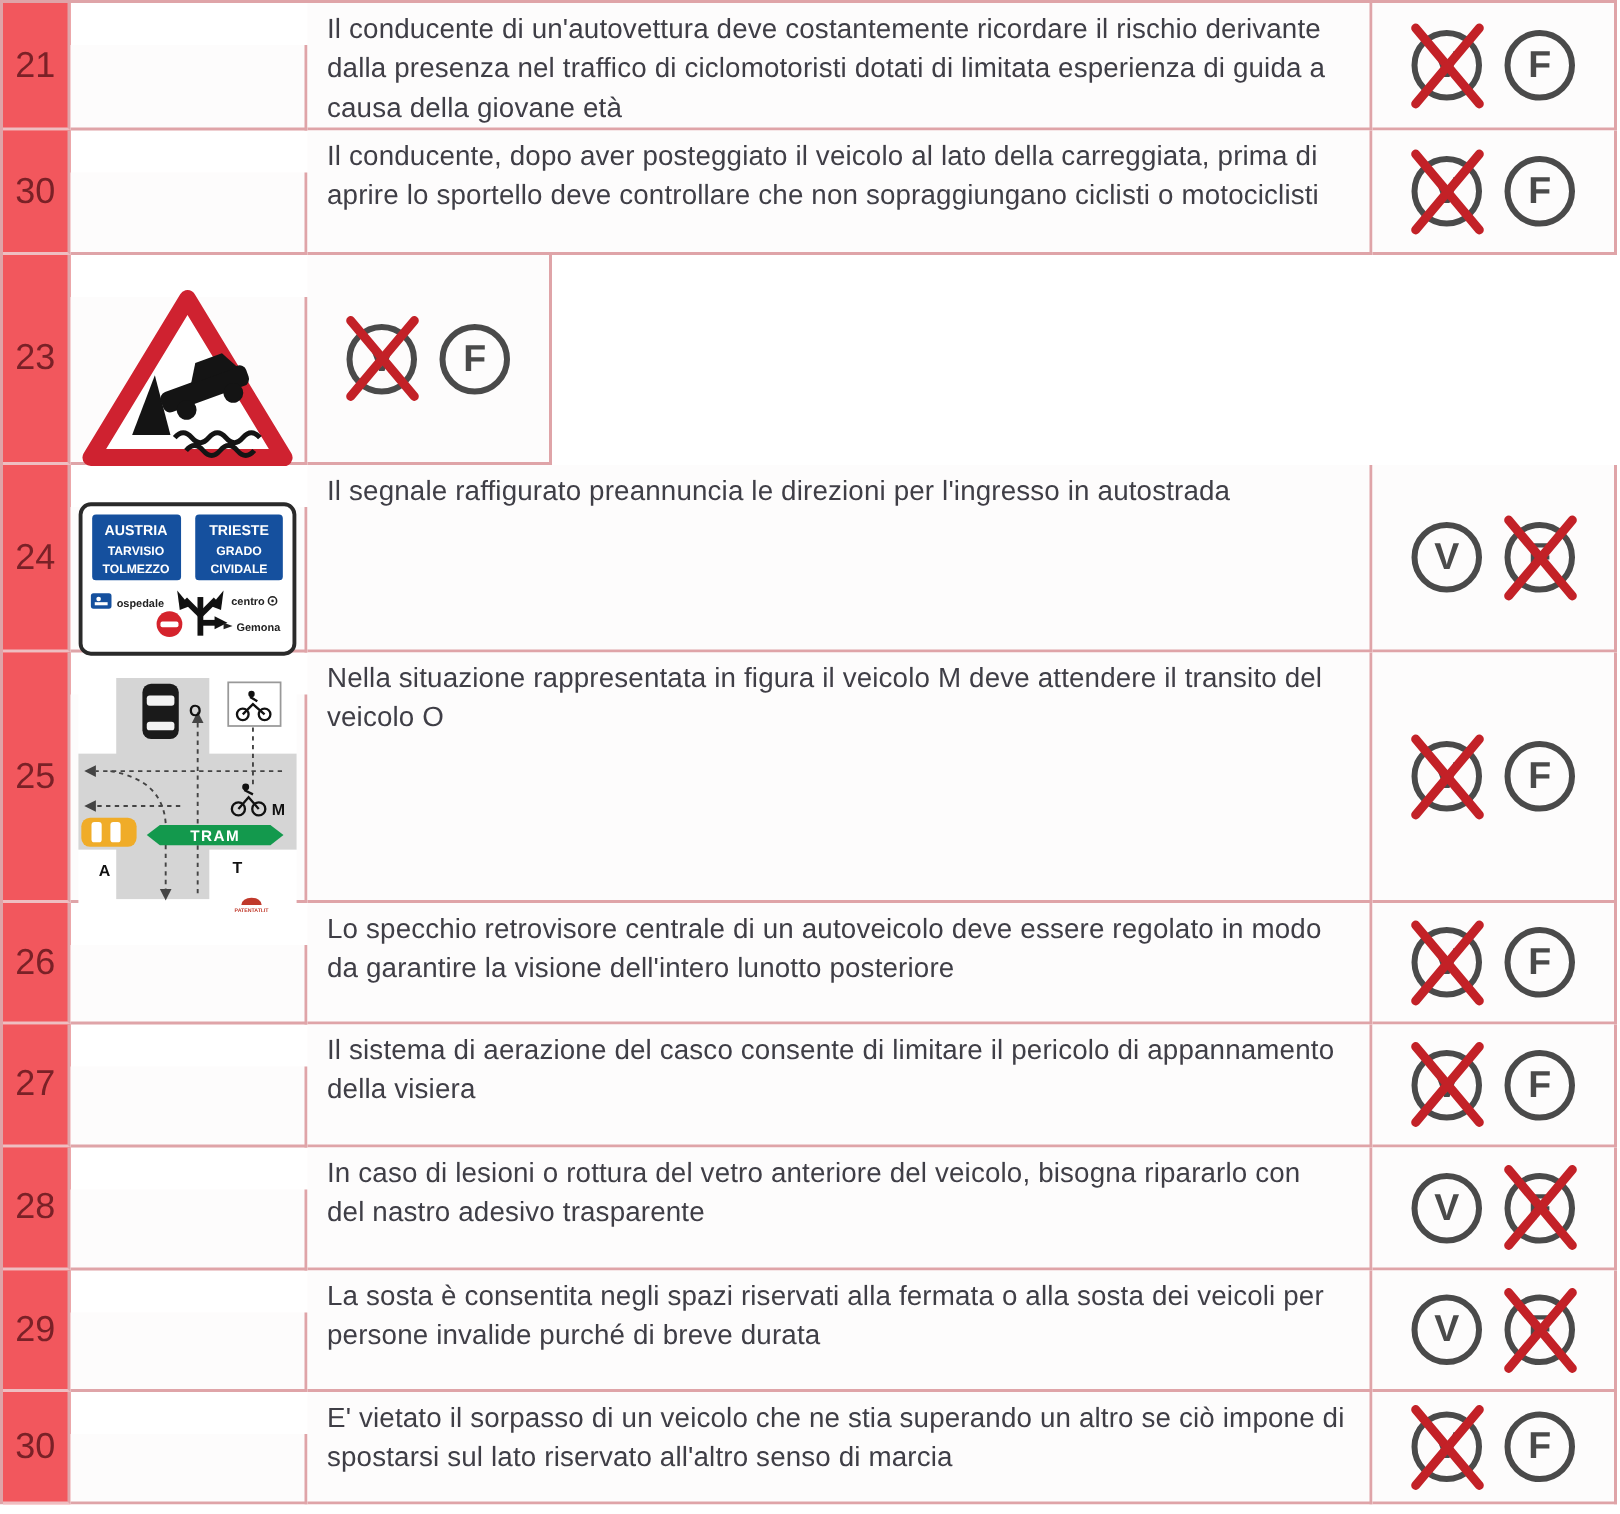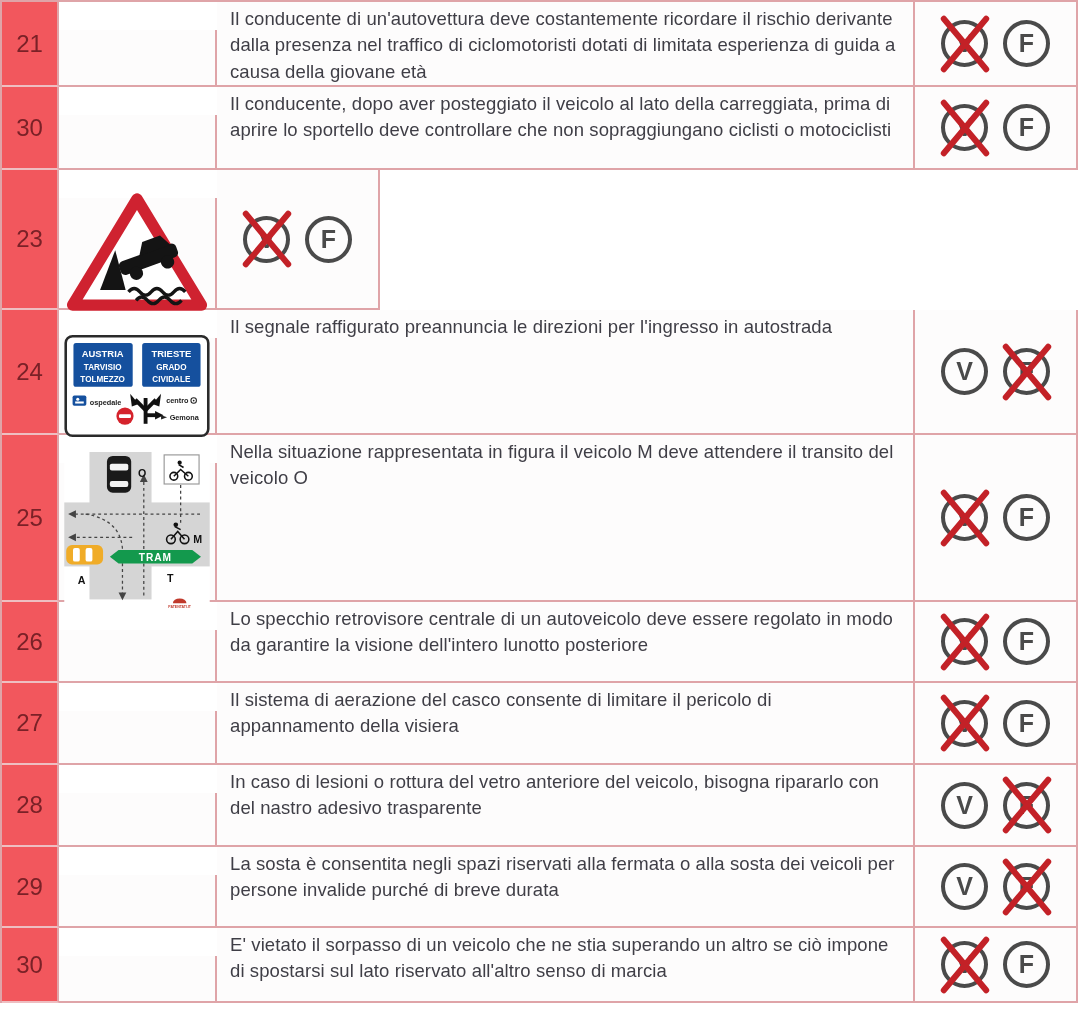--- a/index.html
+++ b/index.html
@@ -5,21 +5,21 @@
   html,body{margin:0;padding:0;background:#ffffff;}
   body{width:1080px;font-family:"Liberation Sans", sans-serif;}
   .quiz-table{
     width:1076px;height:1001px;
     border-top:2px solid #dfa4a8;border-left:2px solid #dfa4a8;
     display:flex;flex-direction:column;background:#fff;
   }
   .row{display:flex;flex:0 0 auto;}
   .cell{border-right:2px solid #dfa4a8;border-bottom:2px solid #dfa4a8;box-sizing:border-box;background:#fdfcfc;}
   .cell-num{
-    width:57px;display:flex;align-items:center;justify-content:center;
+    width:45px;display:flex;align-items:center;justify-content:center;
     background:#f2575d;color:#7a2127;font-size:24px;font-weight:500;
     border-bottom-color:#eebec1;
   }
   .cell-img{width:158px;display:flex;align-items:center;justify-content:center;margin-top:28px;}
   .cell-text{
     flex:1;display:flex;
     padding:4px 16px 4px 13px;
     font-size:18.5px;line-height:1.42;color:#3f3e46;letter-spacing:.1px;
   }
   .cell-ans{width:163px;display:flex;align-items:center;justify-content:center;gap:15px;}

